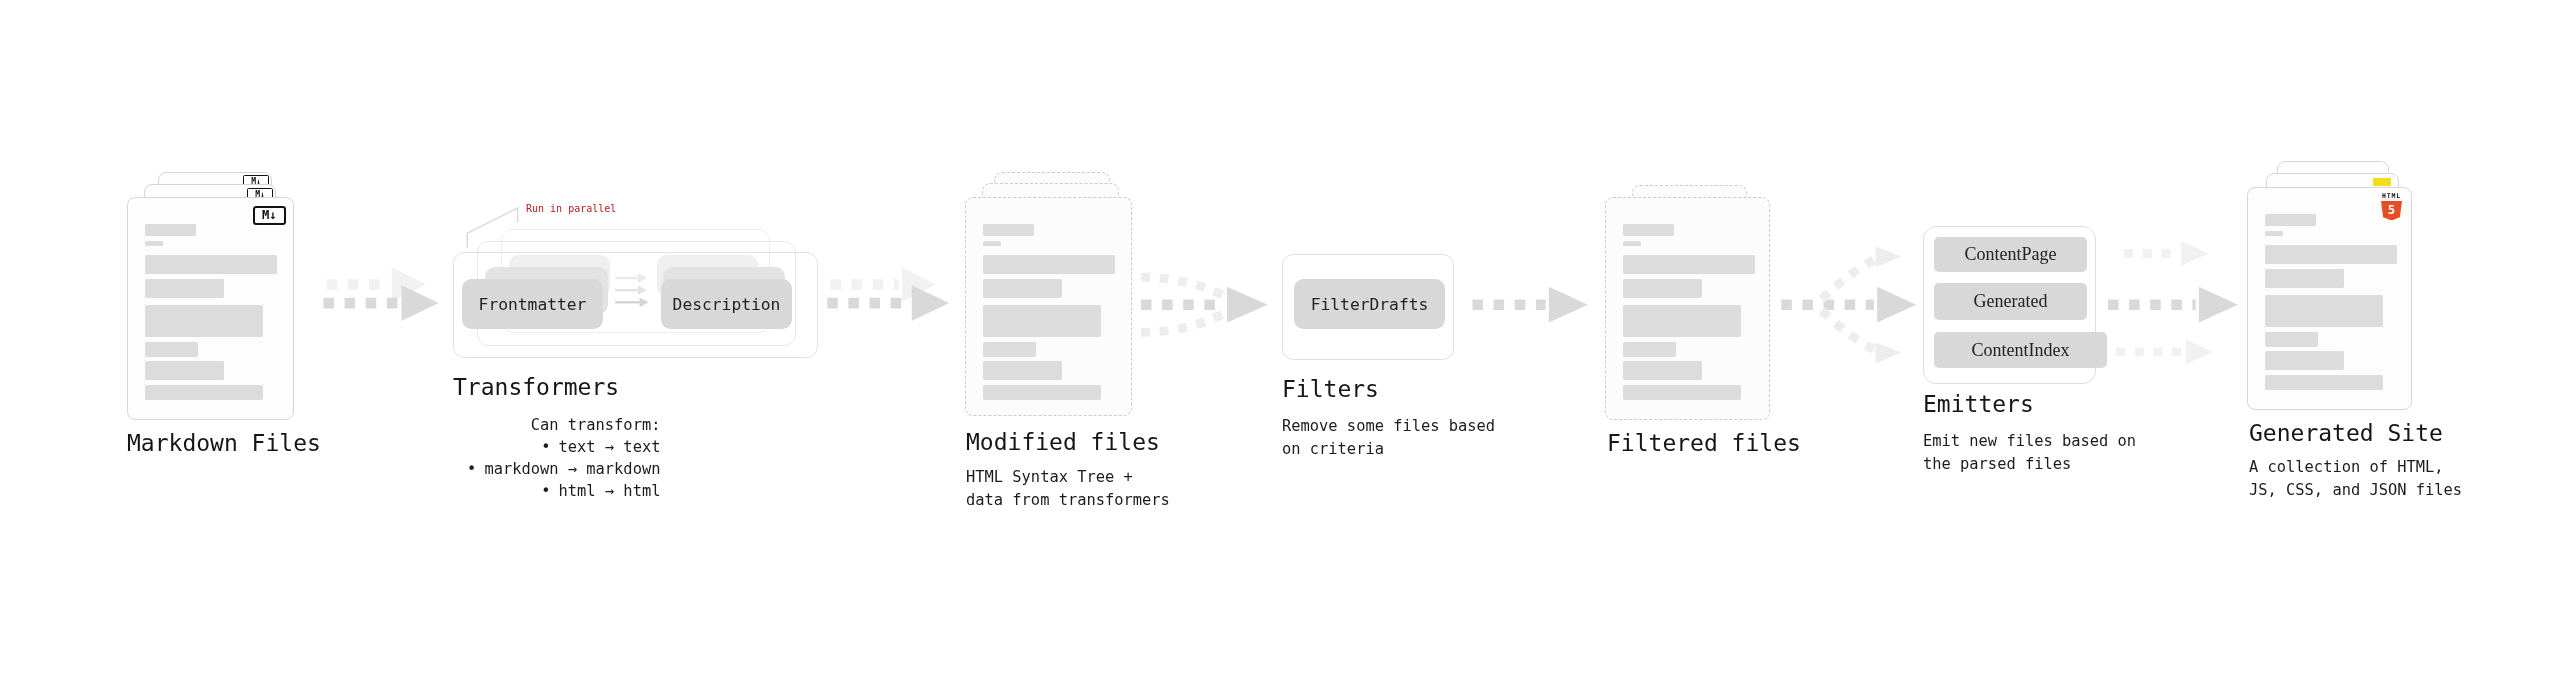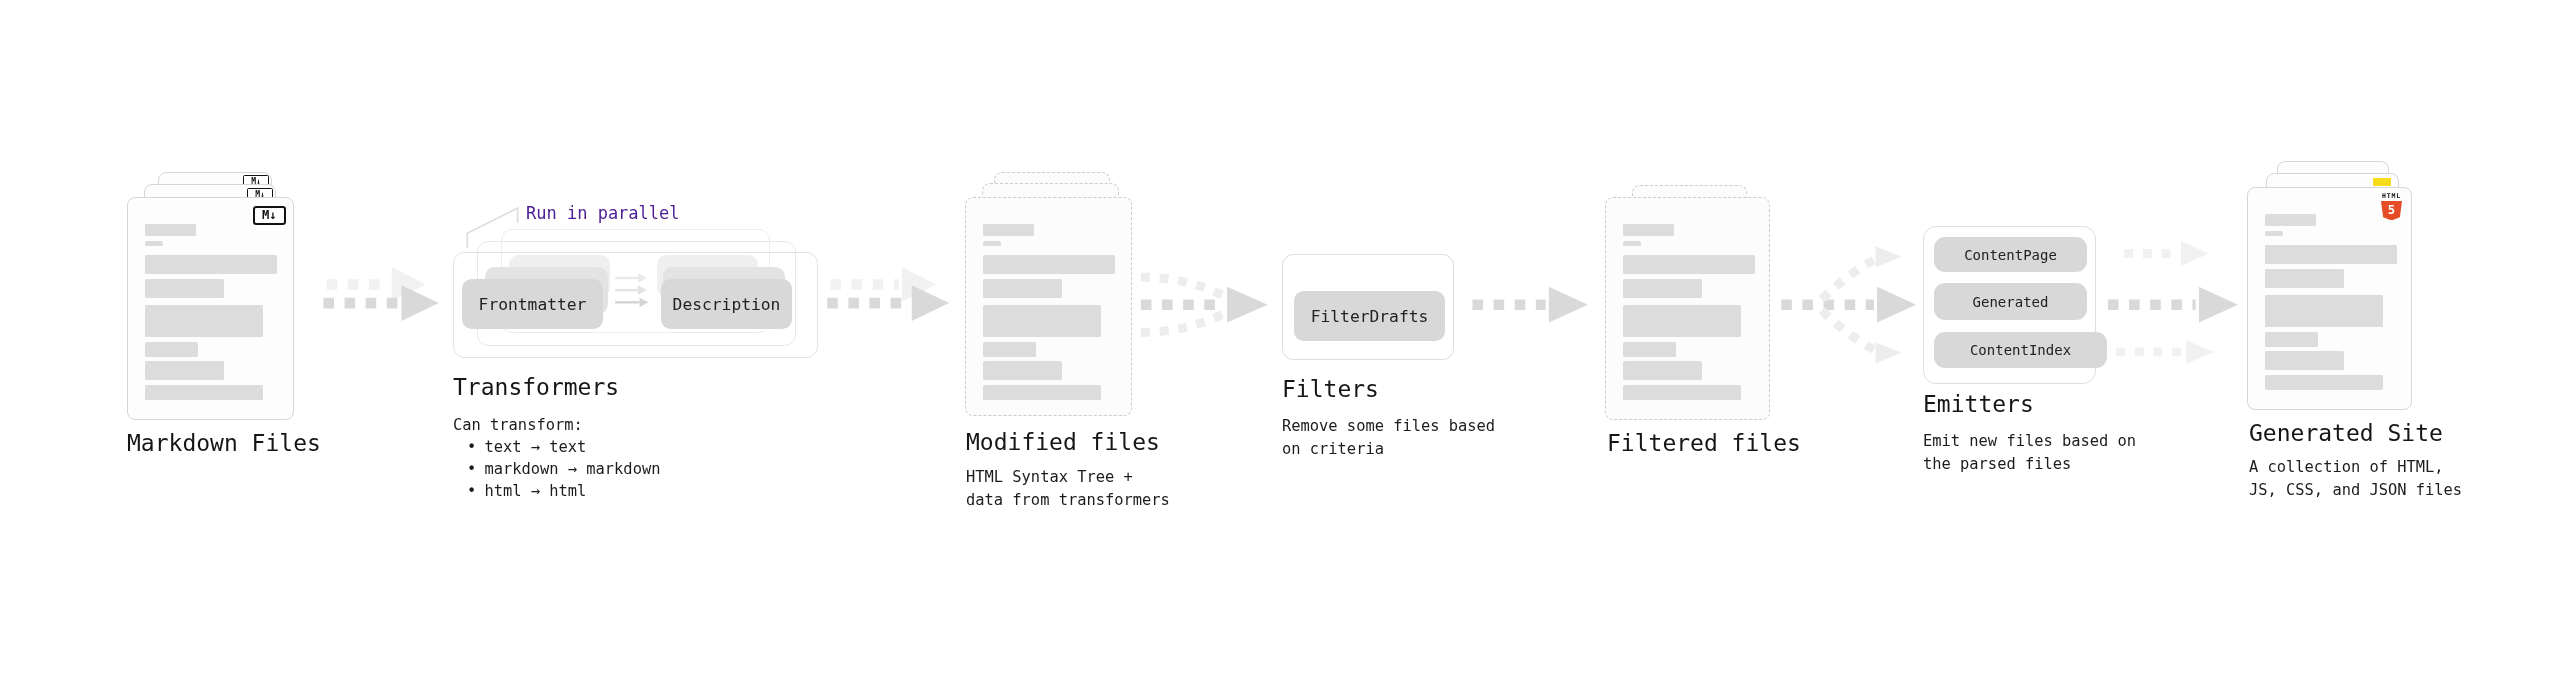--- a/index.html
+++ b/index.html
@@ -18,29 +18,29 @@
   .obox.l2{border-color:#e8e8e8;}
   .obox.l3{border-color:#ededed;}
   .obox.solidbg{background:#ffffff;}
 
   
   .pill{position:absolute;background:#d8d8d8;border-radius:9.8px;z-index:4;
         display:flex;align-items:center;justify-content:center;
         font-size:16.3px;color:#222222;white-space:nowrap;}
   .pill.ghost2{background:#e3e3e3;z-index:3;}
   .pill.ghost3{background:#efefef;z-index:3;}
-  .pill.small{font-size:14px;border-radius:11px;}
+  .pill.small{font-size:18px;border-radius:5px;font-family:Liberation Serif, serif;}
 
   
   .stage-label{position:absolute;font-size:23px;line-height:23px;font-weight:500;color:#161616;white-space:nowrap;z-index:2;}
   .stage-desc{position:absolute;font-size:15.4px;line-height:23px;color:#1c1c1c;white-space:nowrap;z-index:2;}
   .t-body{position:absolute;font-size:15.4px;line-height:22px;color:#1c1c1c;white-space:nowrap;z-index:2;}
   .t-body .bullet-line{padding-left:14px;}
   .t-body .bullet-char{margin-right:8.1px;}
-  .parallel-note{position:absolute;font-size:17px;color:#4c1d95;white-space:nowrap;z-index:2;}
+  .parallel-note{position:absolute;font-size:10px;color:#b91c1c;white-space:nowrap;z-index:2;}
 
   
   .md-badge{position:absolute;background:#ffffff;border:2px solid #121212;border-radius:3.3px;
             color:#121212;font-weight:bold;display:flex;align-items:center;justify-content:center;
             font-size:12.2px;z-index:3;box-sizing:border-box;}
   .md-badge.sm{border-width:1.2px;font-size:8.1px;border-radius:1.6px;overflow:hidden;}
 
   
   .css-badge{position:absolute;z-index:3;font-size:6.5px;font-weight:bold;color:#000;
              line-height:6.5px;border-bottom:2.4px solid #2962ff;padding-bottom:0.8px;margin-top:48px;}
@@ -143,21 +143,21 @@
 
     <div class="pill ghost3" style="left:509px;top:255px;width:101px;height:42px;"></div>
     <div class="pill ghost2" style="left:485px;top:267px;width:123px;height:47px;"></div>
     <div class="pill" style="left:462px;top:279px;width:141px;height:50px;">Frontmatter</div>
 
     <div class="pill ghost3" style="left:657px;top:255px;width:101px;height:42px;"></div>
     <div class="pill ghost2" style="left:663px;top:267px;width:122px;height:47px;"></div>
     <div class="pill" style="left:661px;top:279px;width:131px;height:50px;">Description</div>
 
     <div class="stage-label" style="left:453px;top:376px;">Transformers</div>
-    <div class="t-body" style="left:453px;top:414px;">
+    <div class="t-body" style="left:453px;top:414px;text-align:right;">
       <div>Can transform:</div>
       <div class="bullet-line"><span class="bullet-char">•</span><span>text → text</span></div>
       <div class="bullet-line"><span class="bullet-char">•</span><span>markdown → markdown</span></div>
       <div class="bullet-line"><span class="bullet-char">•</span><span>html → html</span></div>
     </div>
   </div>
 
   <div>
     <div class="doc dashed" style="left:994px;top:172px;width:116px;height:69px;"></div>
     <div class="doc dashed" style="left:982px;top:183px;width:137px;height:77px;"></div>
@@ -173,21 +173,21 @@
     </div>
     <div class="stage-label" style="left:966px;top:431px;">Modified files</div>
     <div class="stage-desc" style="left:966px;top:466px;">
       <div>HTML Syntax Tree +</div>
       <div>data from transformers</div>
     </div>
   </div>
 
   <div>
     <div class="obox solidbg" style="left:1282px;top:254px;width:172px;height:106px;border-color:#dedede;"></div>
-    <div class="pill" style="left:1294px;top:279px;width:151px;height:50px;margin-top:12px;">FilterDrafts</div>
+    <div class="pill" style="left:1294px;top:279px;width:151px;height:50px;">FilterDrafts</div>
     <div class="stage-label" style="left:1282px;top:378px;">Filters</div>
     <div class="stage-desc" style="left:1282px;top:415px;">
       <div>Remove some files based</div>
       <div>on criteria</div>
     </div>
   </div>
 
   <div>
     <div class="doc dashed" style="left:1632px;top:185px;width:115px;height:69px;"></div>
     <div class="doc dashed" style="left:1605px;top:197px;width:165px;height:223px;">

